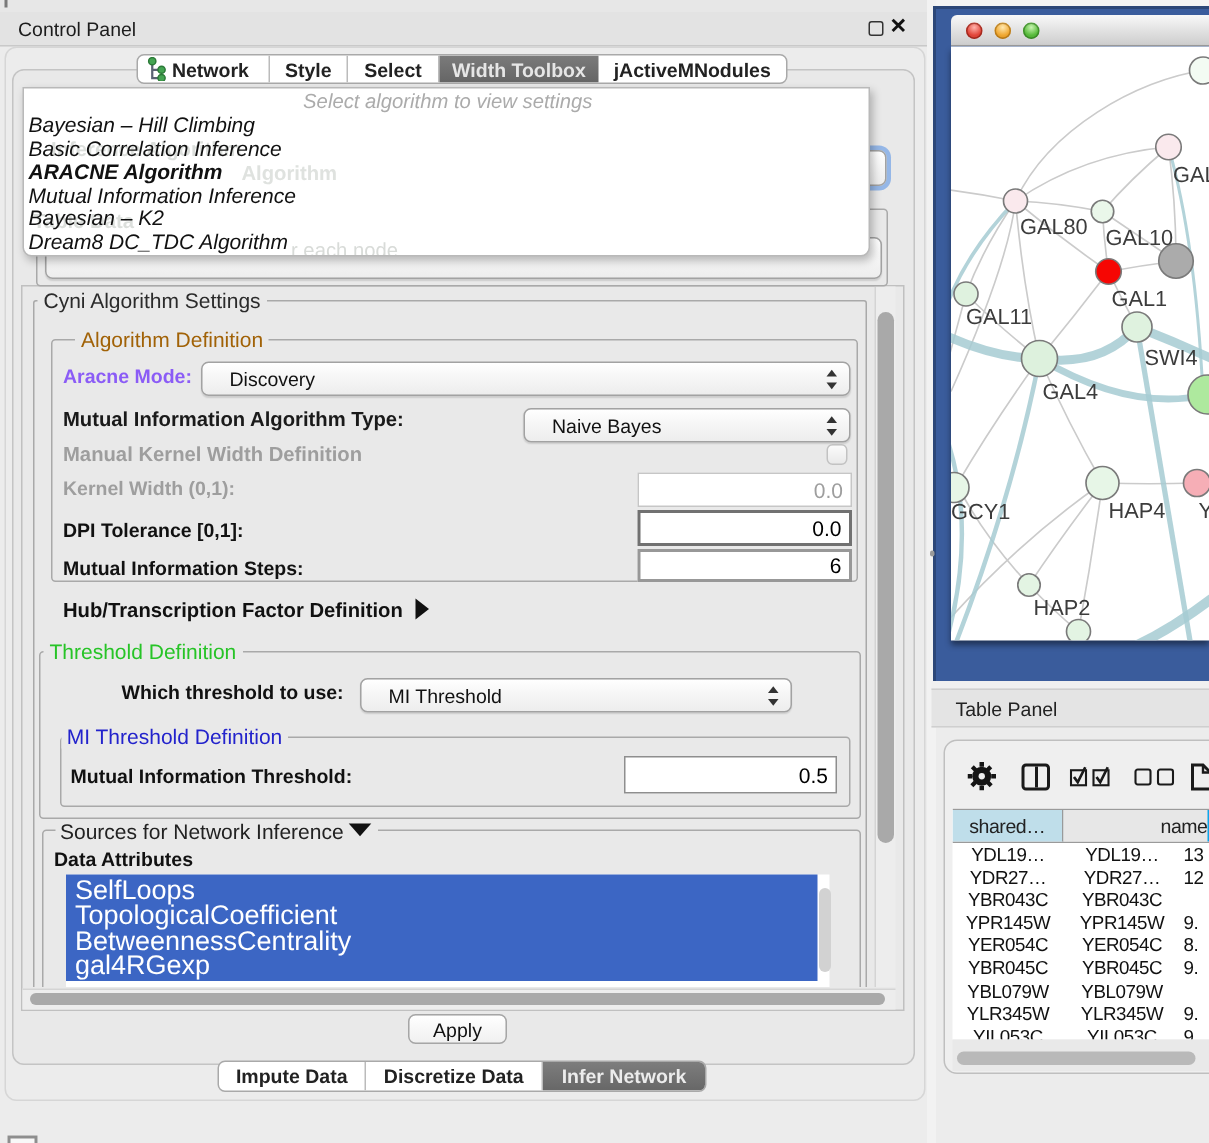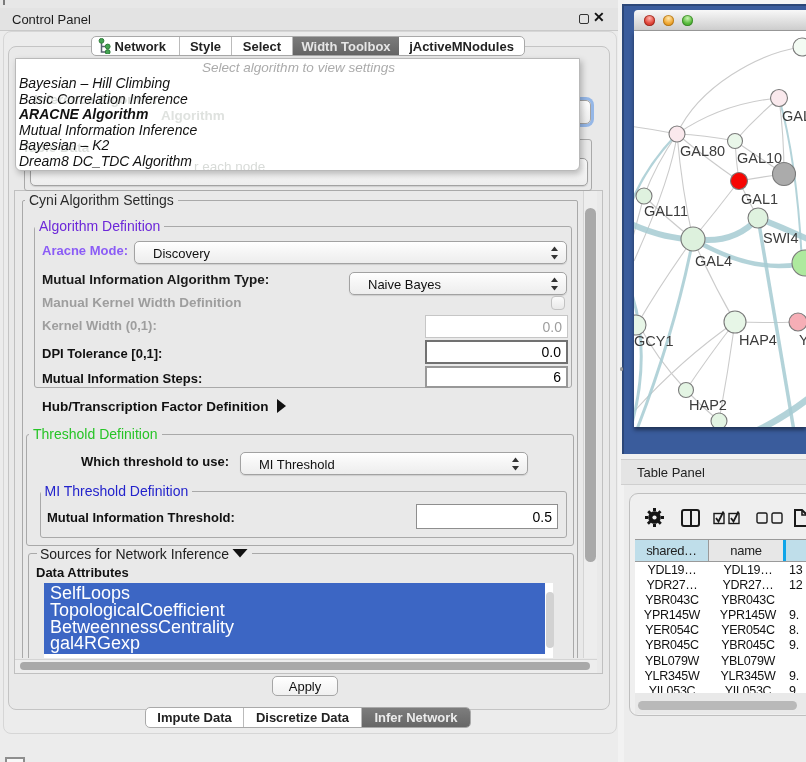--- a/index.html
+++ b/index.html
@@ -39,21 +39,21 @@
 <div class="abs" style="left:14px;top:190px;width:589px;height:484px;border:1px solid #c0c0c0;background:#e9e9e9;"></div>
 
 <div id="vp" class="abs" style="left:15px;top:191px;width:568px;height:467px;overflow:hidden;">
   <div class="abs" style="left:0;top:0;width:568px;height:467px;">
 
     <div class="gb" style="left:7px;top:9px;width:556px;height:470px;border-radius:2px;">
       <span class="lbl" style="color:#2b2b2b;">Cyni Algorithm Settings</span>
     </div>
 
     <div class="gb" style="left:19px;top:35px;width:538px;height:162px;">
-      <span class="lbl" style="left:0px;color:#6d28d9;">Algorithm Definition</span>
+      <span class="lbl" style="left:15px;color:#a16207;">Algorithm Definition</span>
     </div>
 
     <div class="abs b" style="left:27px;top:52px;font-size:13px;color:#8b5cf6;">Aracne Mode:</div>
     <div class="combo" style="left:119px;top:50px;width:433px;height:23px;">
       <span class="ct">Discovery</span>
       <svg class="ar" viewBox="0 0 9 16">
           <path d="M1 6 L4.5 1.5 L8 6 Z" fill="#333"></path>
           <path d="M1 10 L4.5 14.5 L8 10 Z" fill="#333"></path>
         </svg>
     </div>
@@ -280,21 +280,21 @@
   <rect x="16" y="1" width="10" height="10" rx="1.5" fill="none" stroke="#1a1a1a" stroke-width="1.4"></rect>
 </svg>
 <svg class="abs" style="left:793px;top:508px;" width="16" height="20" viewBox="0 0 16 20">
   <path d="M2 2 L9 2 L14 7 L14 18 L2 18 Z" fill="none" stroke="#1a1a1a" stroke-width="2"></path>
   <path d="M9 2 L9 7 L14 7" fill="none" stroke="#1a1a1a" stroke-width="1.6"></path>
 </svg>
 
 <div class="abs" style="left:635px;top:539px;width:171px;height:154px;background:#fff;overflow:hidden;font-size:12.5px;letter-spacing:-0.3px;">
   <div style="display:flex;height:23px;border-top:1px solid #9a9a9a;border-bottom:1px solid #9a9a9a;font-size:13px;">
     <div style="width:74px;background:#bfdeea;border-right:1px solid #9a9a9a;text-align:center;line-height:21px;color:#222;">shared…</div>
-    <div style="width:77px;background:#e7e7e7;border-right:3px solid #0ea5e9;text-align:center;line-height:21px;color:#222;">name</div>
+    <div style="width:97px;background:#e7e7e7;border-right:1px solid #0ea5e9;text-align:right;line-height:21px;color:#222;">name</div>
     <div style="flex:1;background:#bfdeea;"></div>
   </div>
   <div style="line-height:15.1px;color:#111;padding-top:1px;">
     <div style="display:flex;">
         <span style="width:74px;text-align:center;">YDL19…</span>
         <span style="width:78px;text-align:center;">YDL19…</span>
         <span style="padding-left:2px;">13</span>
       </div>
     <div style="display:flex;">
         <span style="width:74px;text-align:center;">YDR27…</span>

